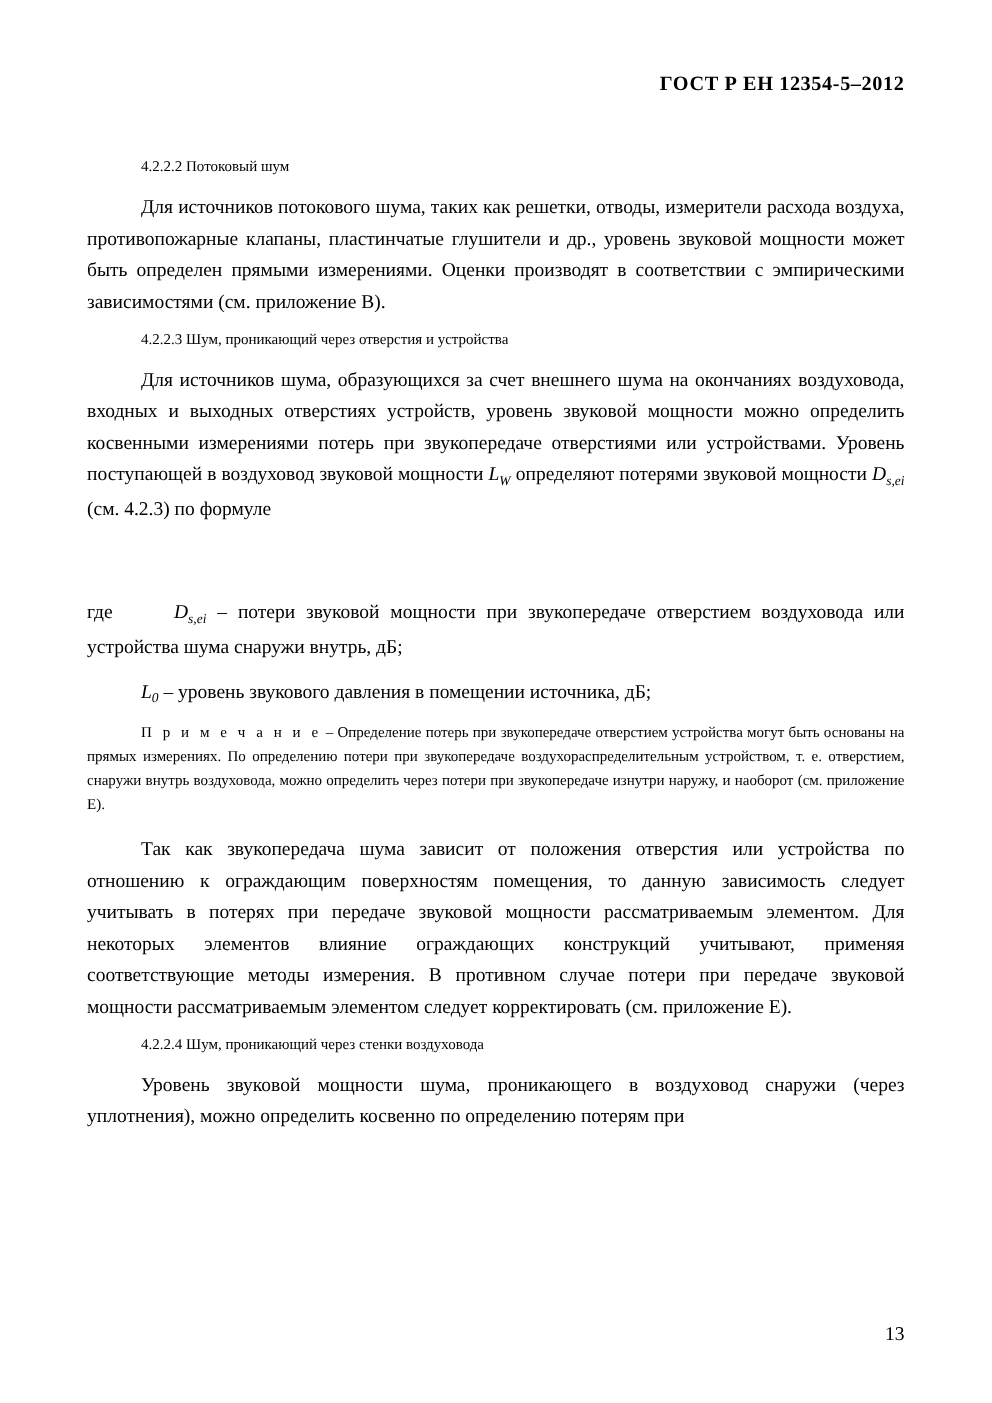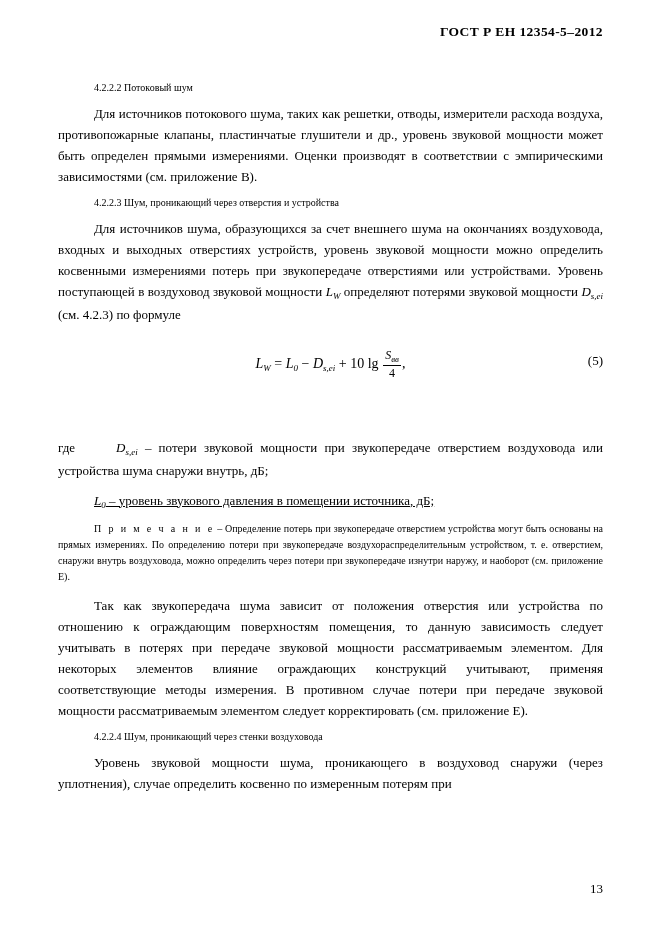--- a/index.html
+++ b/index.html
@@ -13,21 +13,21 @@
     font-family: "Liberation Serif", serif;
     color: #000000;
     position: relative;
     overflow: hidden;
   }
   .page {
     position: relative;
     width: 661px;
     height: 935px;
     box-sizing: border-box;
-    padding: 24px 58px 30px 58px;
+    padding: 48px 58px 30px 58px;
   }
   .header {
     text-align: right;
     font-family: "Liberation Serif", serif;
     font-weight: bold;
     font-size: 13.5px;
     letter-spacing: 0.4px;
     margin: 0 0 42px 0;
   }
   .clause {
@@ -108,21 +108,20 @@
   }
   .def-line {
     margin: 0 0 9px 0;
     text-align: justify;
   }
   .def-first {
     text-indent: 0;
   }
   .def-indent {
     text-indent: 36px;
-    text-decoration: underline;
   }
   .gde {
     display: inline-block;
     width: 58px;
   }
   .pagenum {
     position: absolute;
     right: 58px;
     bottom: 38px;
     font-size: 13px;
@@ -142,30 +141,20 @@
   <div class="clause">4.2.2.3 Шум, проникающий через отверстия и устройства</div>
 
   <p class="body-par">
     <span>Для источников шума, образующихся за счет внешнего шума на окончаниях воздуховода, входных и выходных отверстиях устройств, уровень звуковой мощности можно определить косвенными измерениями потерь при звукопередаче отверстиями или устройствами. Уровень поступающей в воздуховод звуковой мощности</span>
     <span><i>L</i><span class="sub">W</span></span>
     <span>определяют потерями звуковой мощности</span>
     <span><i>D</i><span class="sub">s,ei</span></span>
     <span>(см. 4.2.3) по формуле</span>
   </p>
 
-  <div class="formula-row">
-    <div class="formula">
-      <i>L</i><span class="sub">W</span> = <i>L</i><span class="sub">0</span> − <i>D</i><span class="sub">s,ei</span> + 10 lg
-      <span class="frac">
-        <span class="num"><i>S</i><span class="sub">вв</span></span>
-        <span class="den">4</span>
-      </span>,
-    </div>
-    <div class="eq-number">(5)</div>
-  </div>
 
   <div class="defs">
     <div class="def-line def-first">
       <span class="gde">где</span><i>D</i><span class="sub">s,ei</span>
       <span>– потери звуковой мощности при звукопередаче отверстием воздуховода или устройства шума снаружи внутрь, дБ;</span>
     </div>
     <div class="def-line def-indent">
       <i>L</i><span class="sub">0</span>
       <span>– уровень звукового давления в помещении источника, дБ;</span>
     </div>
@@ -173,17 +162,17 @@
 
   <p class="note">
     <span class="spaced">П р и м е ч а н и е</span>
     <span>– Определение потерь при звукопередаче отверстием устройства могут быть основаны на прямых измерениях. По определению потери при звукопередаче воздухораспределительным устройством, т. е. отверстием, снаружи внутрь воздуховода, можно определить через потери при звукопередаче изнутри наружу, и наоборот (см. приложение Е).</span>
   </p>
 
   <p class="body-par">Так как звукопередача шума зависит от положения отверстия или устройства по отношению к ограждающим поверхностям помещения, то данную зависимость следует учитывать в потерях при передаче звуковой мощности рассматриваемым элементом. Для некоторых элементов влияние ограждающих конструкций учитывают, применяя соответствующие методы измерения. В противном случае потери при передаче звуковой мощности рассматриваемым элементом следует корректировать (см. приложение Е).</p>
 
   <div class="clause">4.2.2.4 Шум, проникающий через стенки воздуховода</div>
 
-  <p class="body-par">Уровень звуковой мощности шума, проникающего в воздуховод снаружи (через уплотнения), случае определить косвенно по измеренным потерям при</p>
+  <p class="body-par">Уровень звуковой мощности шума, проникающего в воздуховод снаружи (через уплотнения), можно определить косвенно по определению потерям при</p>
 
   <div class="pagenum">13</div>
 
 </div>
 
 </body></html>

